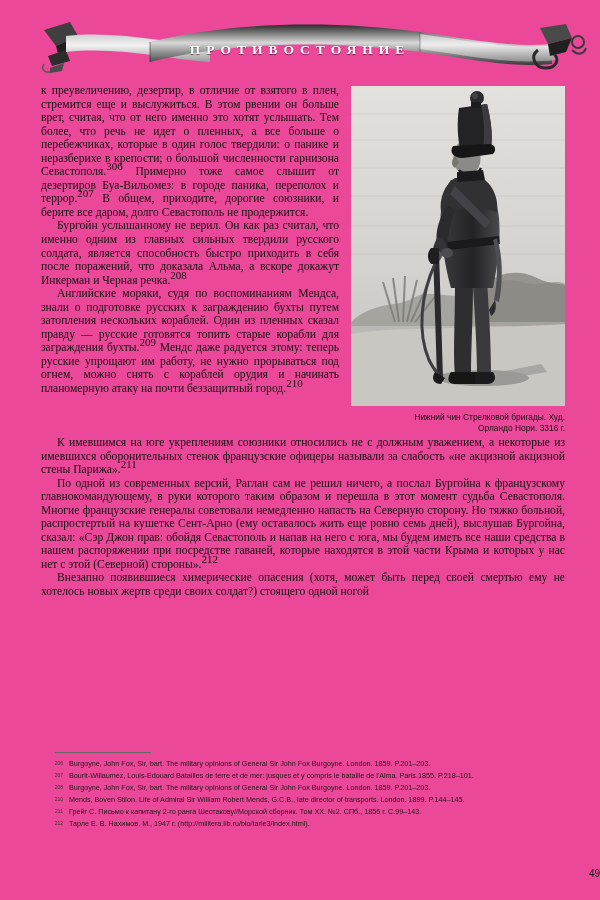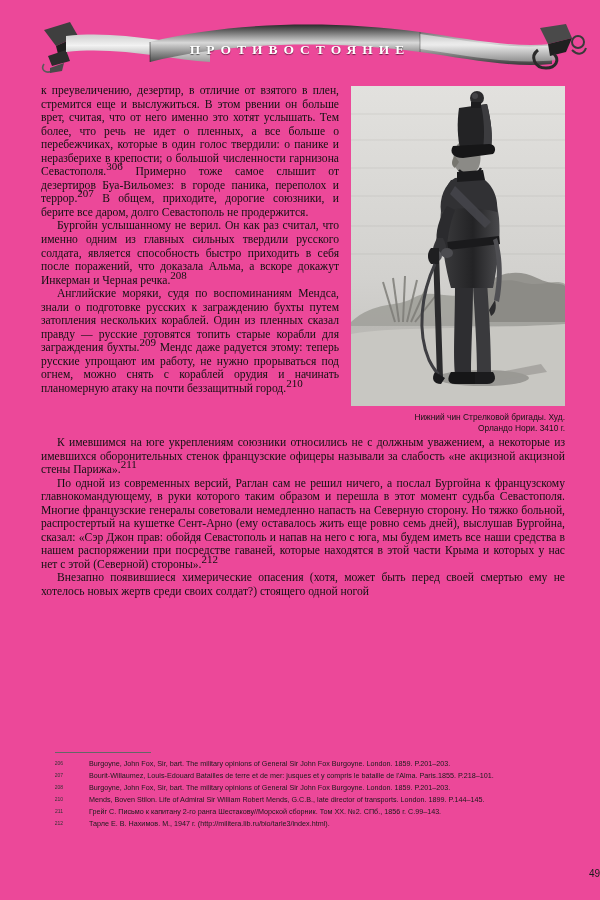--- a/index.html
+++ b/index.html
@@ -112,21 +112,20 @@
     margin: 0 0 6px 14px;
   }
   .fn-row {
     display: flex;
     align-items: flex-start;
     margin-bottom: 2.6px;
     font-family: "Liberation Sans", sans-serif;
     font-size: 7.2px;
     line-height: 9.4px;
     color: #1a1a1a;
-    gap: 20px;
   }
   .fn-num {
     width: 22px;
     flex: 0 0 22px;
     text-align: right;
     padding-right: 6px;
     font-size: 5px;
     line-height: 9.4px;
     color: #333;
   }
@@ -307,21 +306,21 @@
             <path d="M102,60 C98,66 102,72 112,72 L142,68 C146,64 144,58 138,58 Z" fill="#161617"></path>
 
             <circle cx="126" cy="12" r="7" fill="#2b2b2d"></circle>
             <circle cx="124" cy="10" r="3" fill="#4b4b4e" opacity=".8"></circle>
 
             <rect x="120" y="16" width="10" height="6" fill="#1c1c1e"></rect>
           </svg>
         </div>
         <figcaption class="figure-caption">
           <span>Нижний чин Стрелковой бригады. Худ.</span><br>
-          <span>Орландо Нори. 3410 г.</span>
+          <span>Орландо Нори. 3316 г.</span>
         </figcaption>
       </figure>
 
       <p class="body noindent"><span>к преувеличению, дезертир, в отличие от взятого в плен, стремится еще и выслужиться. В этом рвении он больше врет, считая, что от него именно это хотят услышать. Тем более, что речь не идет о пленных, а все больше о перебежчиках, которые в один голос твердили: о панике и неразберихе в крепости; о большой численности гарнизона Севастополя.</span><sup>306</sup><span> Примерно тоже самое слышит от дезертиров Буа-Вильомез: в городе паника, переполох и террор.</span><sup>207</sup><span> В общем, приходите, дорогие союзники, и берите все даром, долго Севастополь не продержится.</span></p>
 
       <p class="body"><span>Бургойн услышанному не верил. Он как раз считал, что именно одним из главных сильных твердили русского солдата, является способность быстро приходить в себя после поражений, что доказала Альма, а вскоре докажут Инкерман и Черная речка.</span><sup>208</sup></p>
 
       <p class="body"><span>Английские моряки, судя по воспоминаниям Мендса, знали о подготовке русских к заграждению бухты путем затопления нескольких кораблей. Один из пленных сказал правду — русские готовятся топить старые корабли для заграждения бухты.</span><sup>209</sup><span> Мендс даже радуется этому: теперь русские упрощают им работу, не нужно прорываться под огнем, можно снять с кораблей орудия и начинать планомерную атаку на почти беззащитный город.</span><sup>210</sup></p>
     </div>
 

